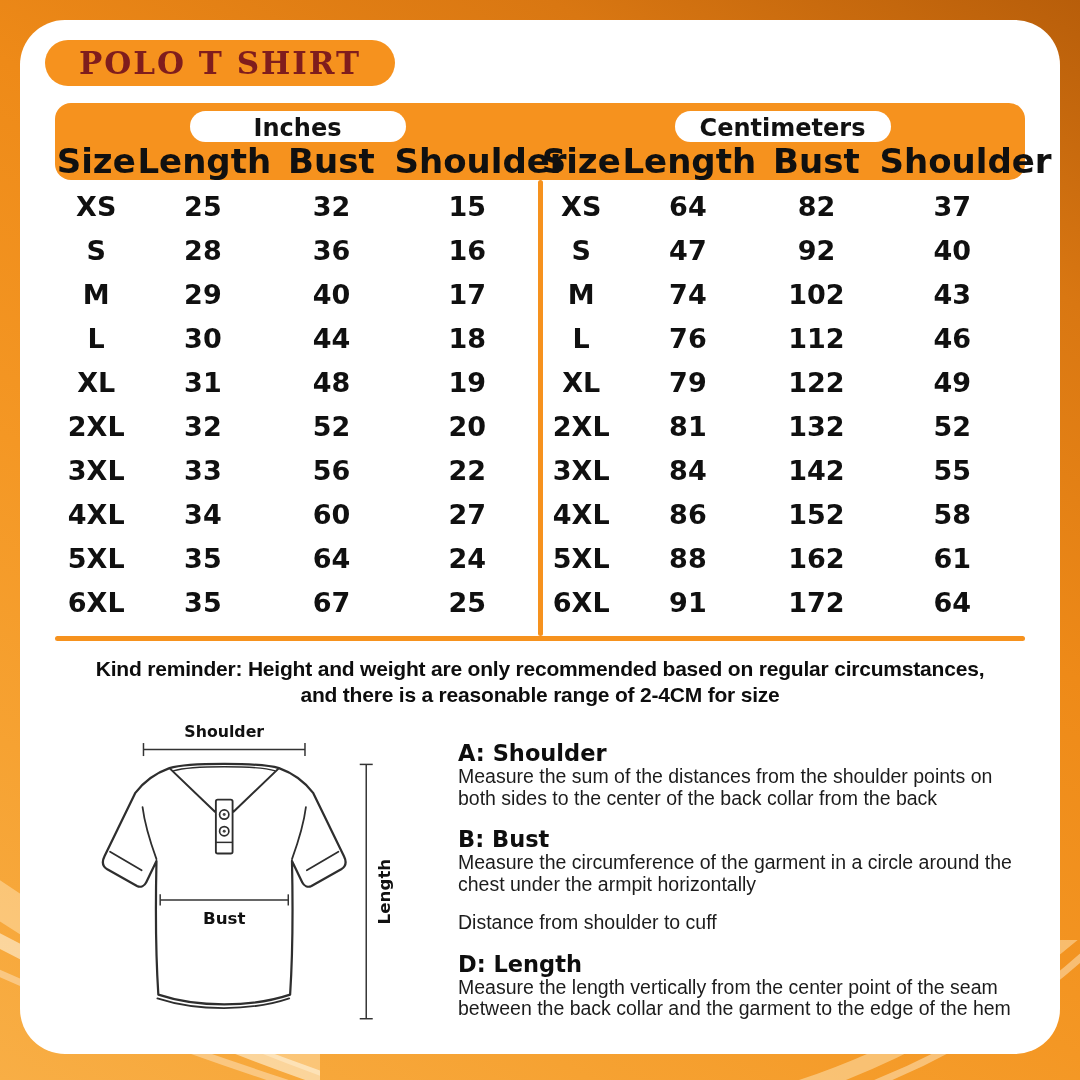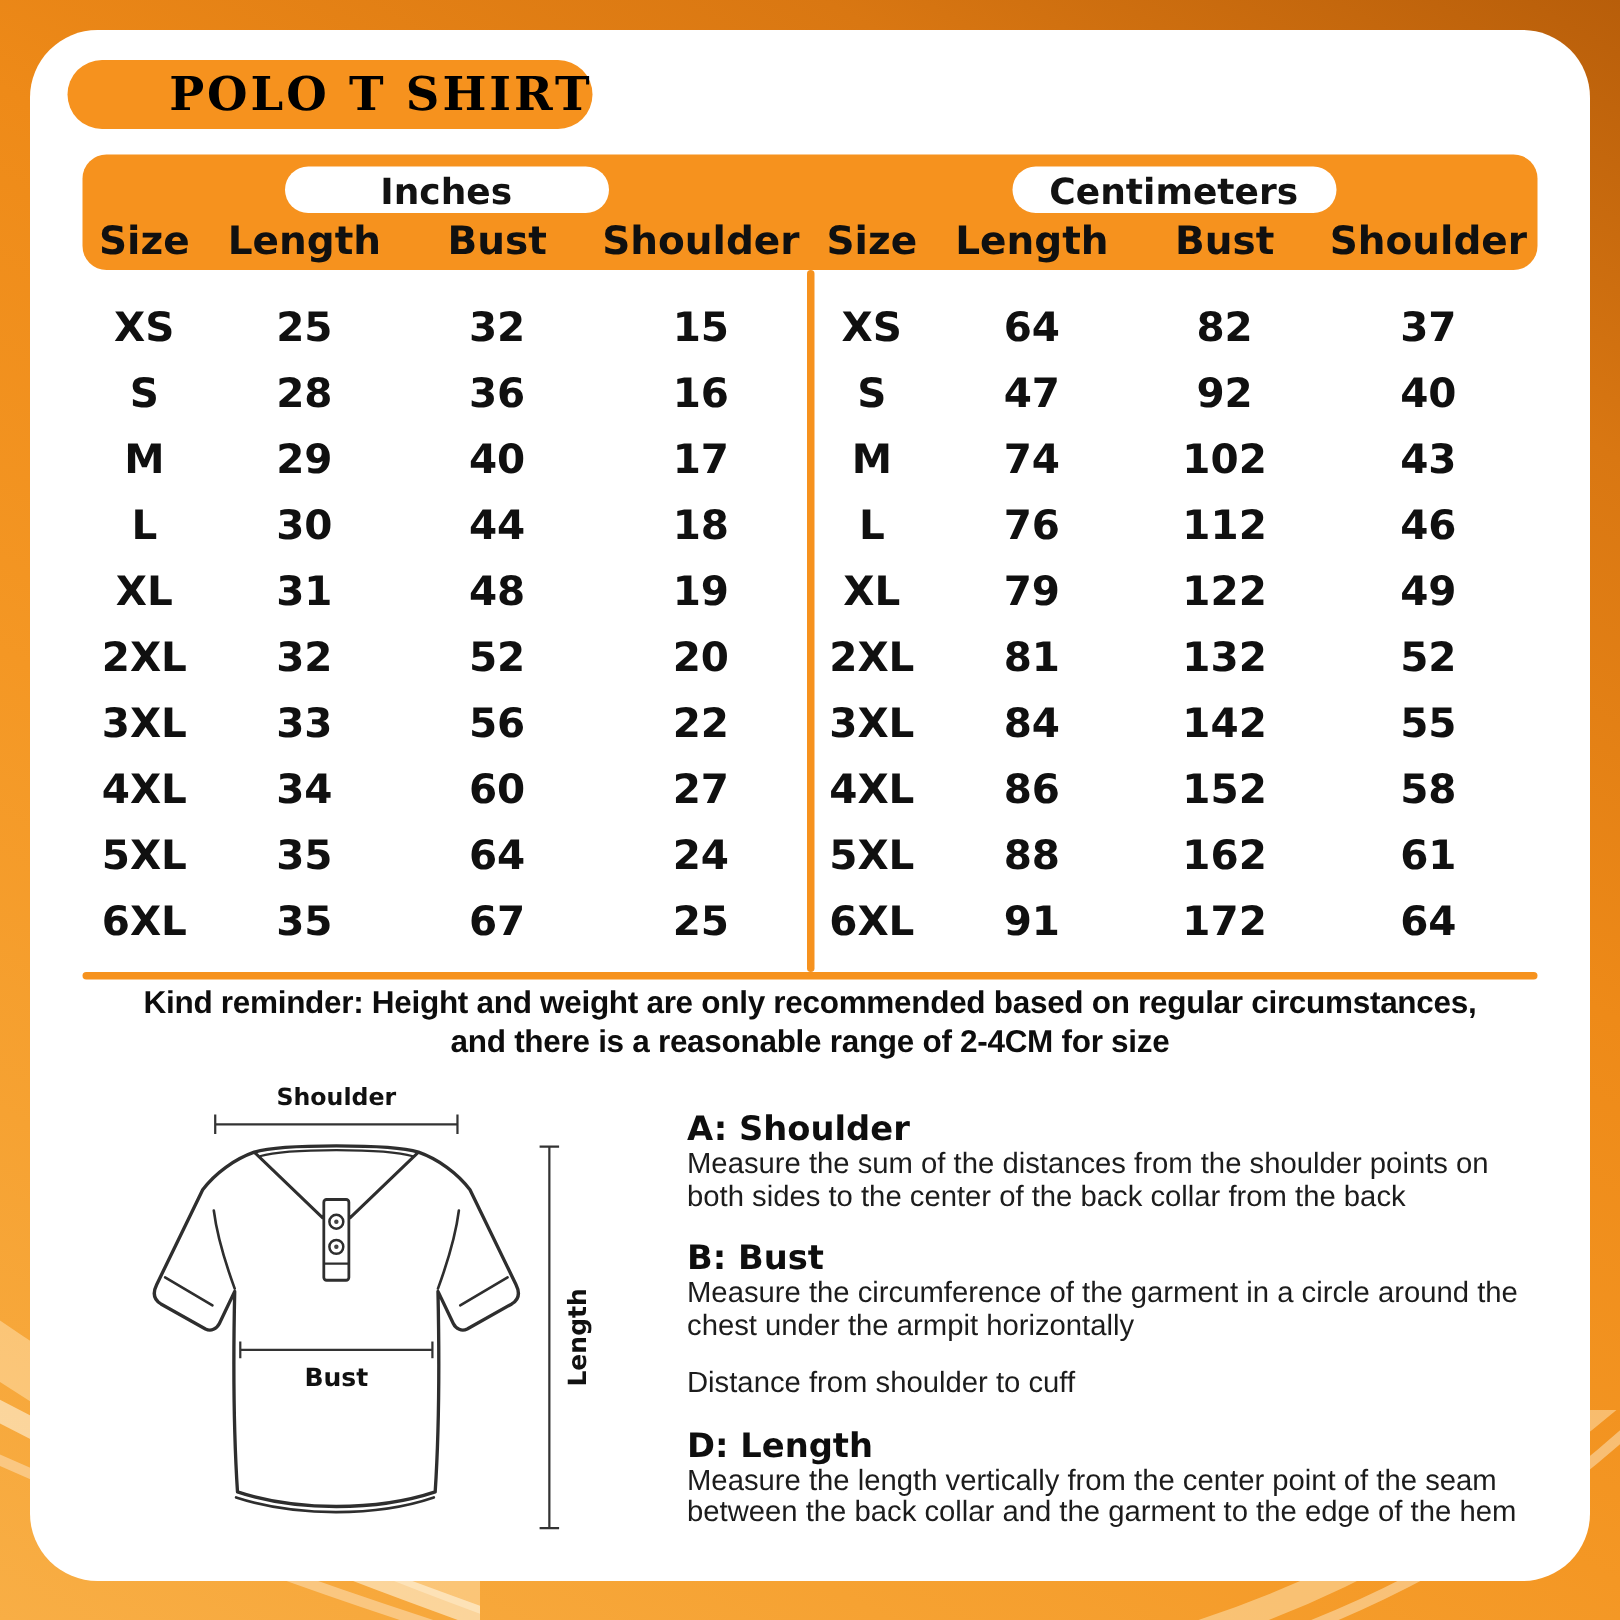--- a/index.html
+++ b/index.html
@@ -5,32 +5,32 @@
   html,body{margin:0;padding:0;}
   body{width:1080px;height:1080px;font-family:"DejaVu Sans",sans-serif;}
   .bg{position:relative;width:1080px;height:1080px;overflow:hidden;
       background:linear-gradient(210deg,#b85e0a 0%,#d97712 18%,#ee8a18 40%,#f49724 62%,#f6a232 80%,#f8ae45 100%);}
   .swirl{position:absolute;pointer-events:none;}
   .swirl-bl{left:0;bottom:0;}
   .swirl-br{right:0;bottom:0;}
   .card{position:absolute;left:20px;right:20px;top:20px;bottom:26px;background:#fff;border-radius:45px;}
 
   .badge{position:absolute;left:25px;top:20px;width:350px;height:46px;border-radius:23px;
-         display:flex;align-items:center;justify-content:flex-end;
-         font-family:"DejaVu Serif",serif;font-weight:bold;font-size:31px;letter-spacing:2px;color:#000000;}
+         display:flex;align-items:center;justify-content:center;
+         font-family:"DejaVu Serif",serif;font-weight:bold;font-size:31px;letter-spacing:2px;color:#7f1d1d;}
 
   .size-table{position:absolute;left:35px;top:83px;width:970px;}
   .thead{height:77px;border-radius:16px;display:flex;}
   .thead .half{width:50%;}
   .pill{margin:8px auto 0;width:216px;height:31px;background:#fff;border-radius:16px;
         display:flex;align-items:flex-end;justify-content:center;
         font-size:24px;font-weight:bold;color:#121212;}
   .cols{display:grid;grid-template-columns:17% 27% 26% 30%;margin-top:3px;}
-  .cols span{text-align:center;font-size:26px;font-weight:bold;color:#101010;line-height:32px;}
-  .tbody{position:relative;display:flex;padding:16px 0 12px;}
+  .cols span{text-align:center;font-size:34px;font-weight:bold;color:#101010;line-height:32px;}
+  .tbody{position:relative;display:flex;padding:4px 0 12px;}
   .tbody .half{width:50%;}
   .trow{display:grid;grid-template-columns:17% 27% 26% 30%;height:44px;align-items:center;}
   .trow span{text-align:center;font-size:27px;font-weight:bold;color:#101010;}
   .vdivider{position:absolute;left:calc(50% - 2.5px);top:0;bottom:0;width:5px;border-radius:3px;}
   .hdivider{height:5px;border-radius:3px;}
 
   .reminder{position:absolute;left:20px;right:20px;top:636px;text-align:center;
             font-family:Liberation Sans, sans-serif;font-weight:bold;font-size:21px;
             letter-spacing:-0.2px;line-height:26px;color:#0d0d0d;}
 

